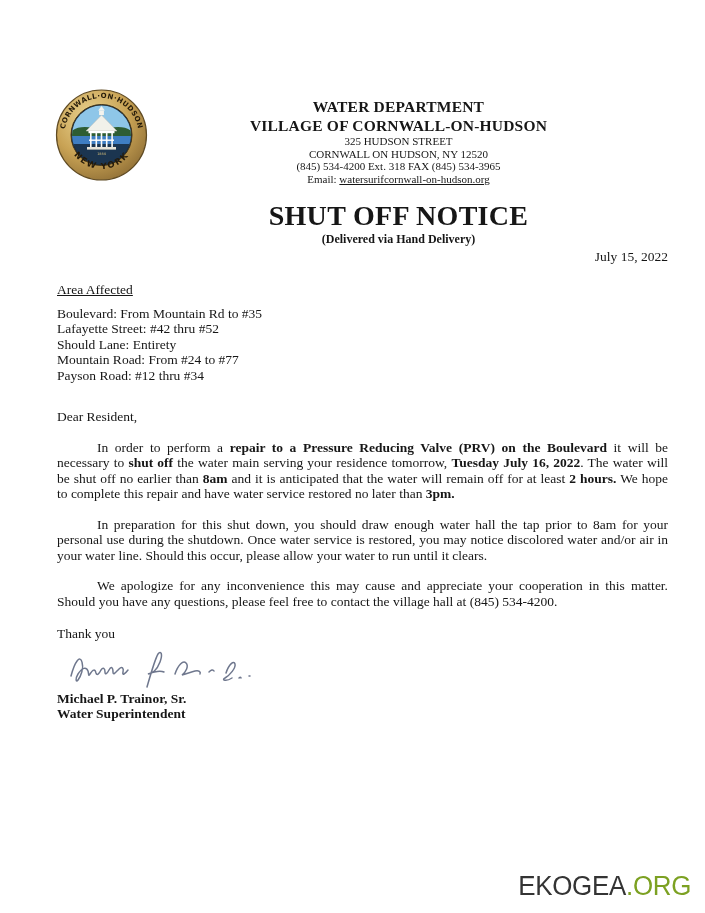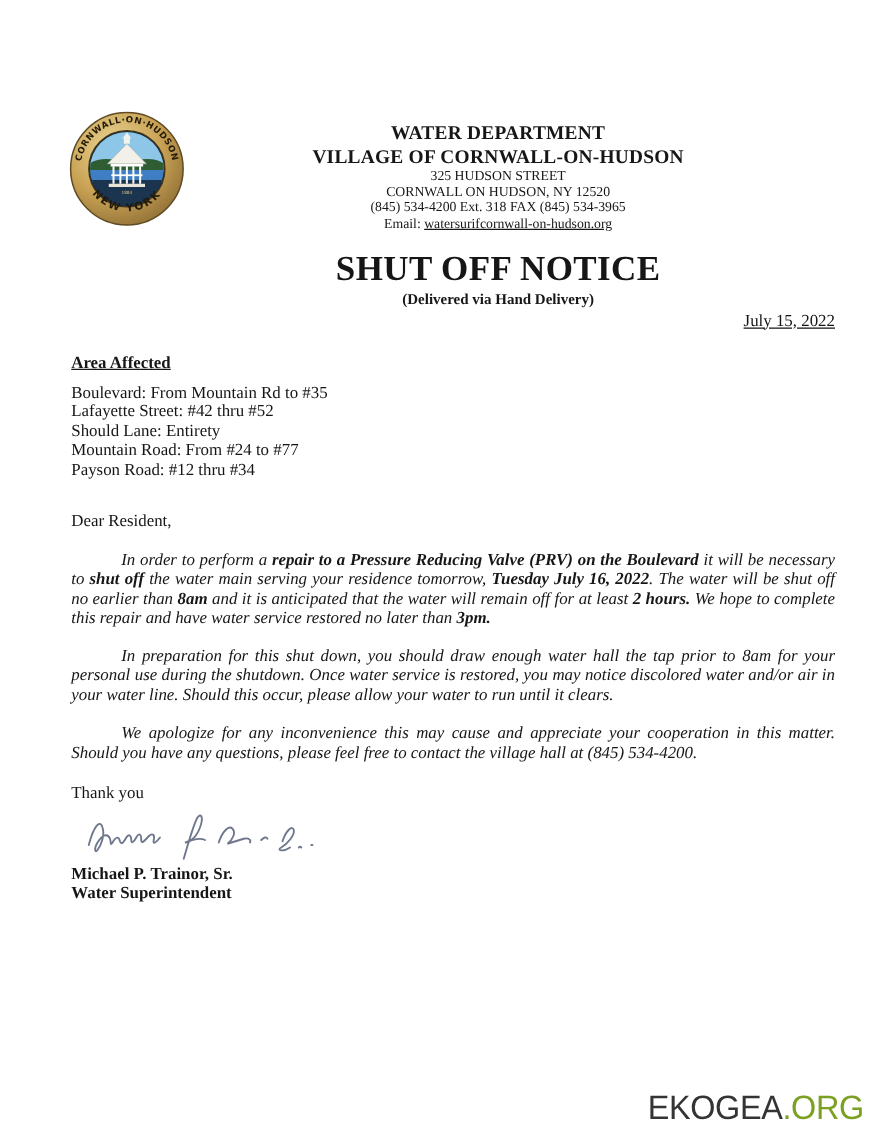--- a/index.html
+++ b/index.html
@@ -11,25 +11,25 @@
 
   .header-block { padding-top:97px; margin-left:92px; text-align:center; }
   .h-dept, .h-village { font-size:15.5px; font-weight:bold; line-height:19px; letter-spacing:0.2px; }
   .h-addr { font-size:11px; line-height:12.5px; }
   .h-email { font-size:11px; line-height:13px; margin-top:0; }
   .h-email .email-link { text-decoration:underline; color:#161616; cursor:pointer; }
   .title { font-size:28px; font-weight:bold; line-height:30px; margin-top:15px; letter-spacing:0.3px; }
   .subtitle { font-size:12px; font-weight:bold; line-height:13px; margin-top:2px; }
 
   .content { margin:0 37px 0 57px; font-size:13.5px; line-height:15.5px; }
-  .date-line { text-align:right; margin-top:3px;text-decoration:underline; }
-  .area-heading { font-weight:bold; text-decoration:underline; margin-top:18px; }
+  .date-line { text-align:right; margin-top:3px; }
+  .area-heading { font-weight:normal; text-decoration:underline; margin-top:18px; }
   .area-list { margin-top:8px; }
   .salutation { margin-top:26px; }
-  p.body-para { margin:15px 0 0 0; text-align:justify; text-indent:40px;font-style:italic; }
+  p.body-para { margin:15px 0 0 0; text-align:justify; text-indent:40px; }
   .closing { margin-top:17px; }
   .sig { margin-top:1px; margin-left:6px; display:block; }
   .sig-name { font-weight:bold; margin-top:2px; line-height:15px;font-family:Liberation Serif, serif; }
   .sig-title { font-weight:bold; line-height:15px; }
 
   .footer {
     position:absolute; right:14px; bottom:13px;
     font-family:"Liberation Sans", sans-serif; font-size:27px; line-height:28px;
     color:#343434; letter-spacing:-0.3px; transform:scaleX(0.96); transform-origin:right;
   }

